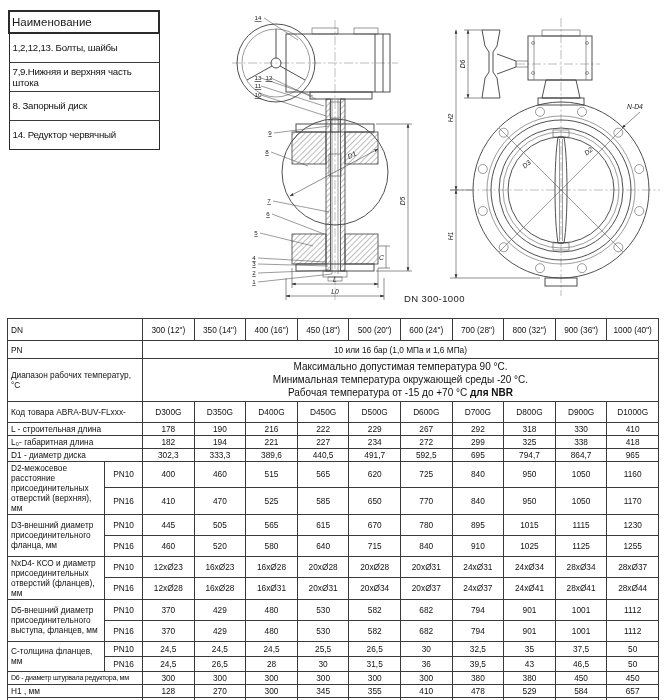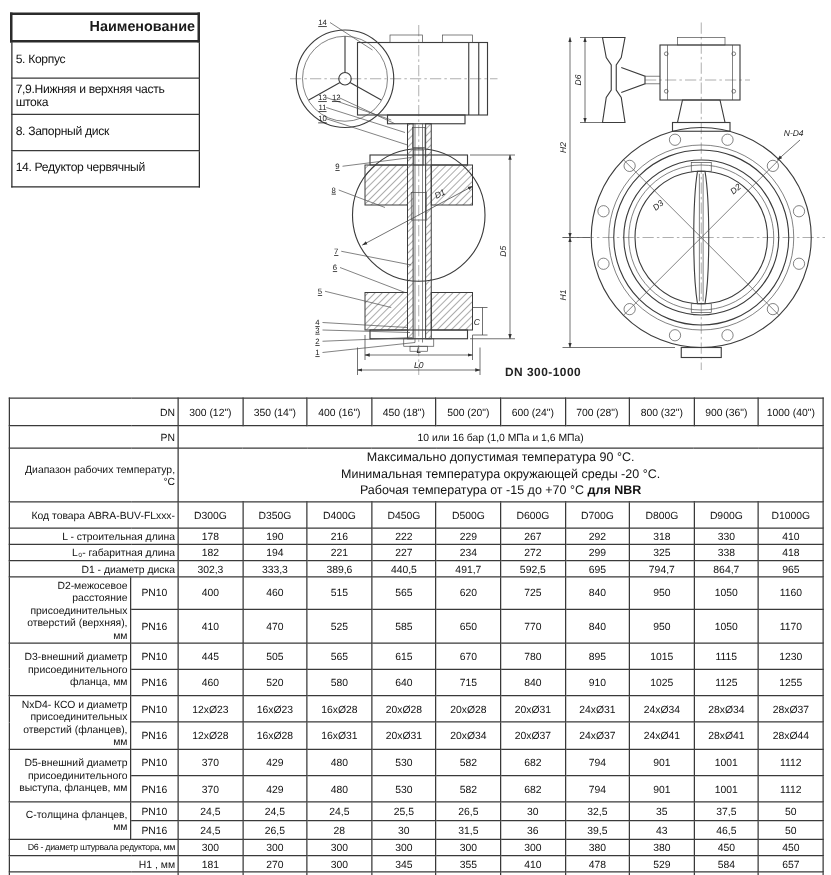--- a/index.html
+++ b/index.html
@@ -2,41 +2,41 @@
 <html><head>
 <meta charset="utf-8">
 <style>
   *{margin:0;padding:0;box-sizing:border-box}
   html,body{background:#fff}
   body{width:665px;height:700px;font-family:"Liberation Sans",sans-serif;color:#1a1a1a;position:relative;overflow:hidden}
   .page{position:absolute;left:0;top:0;width:665px;height:700px;background:#fff}
 
   
   .parts{position:absolute;left:8px;top:10px;width:152px;border-collapse:collapse;background:#fff}
-  .parts th{border:2px solid #2b2b2b;font-size:11.5px;font-weight:bold;padding:4px 2px;text-align:right}
+  .parts th{border:2px solid #2b2b2b;font-size:11.5px;font-weight:normal;padding:4px 2px;text-align:left}
   .parts td{border:1px solid #3a3a3a;border-left:1.5px solid #2b2b2b;border-right:1.5px solid #2b2b2b;
             font-size:9.7px;height:29px;padding:2px 3px;vertical-align:middle;letter-spacing:-0.25px;color:#111}
   .parts tr:last-child td{border-bottom:1.5px solid #2b2b2b}
 
   
   svg.draw{position:absolute;background:transparent}
   svg text{font-family:"Liberation Sans",sans-serif;fill:#1a1a1a;font-size:7px}
   text.co{font-size:6.2px;text-decoration:underline}
   text.dl{font-size:6.8px;font-style:italic}
   .ln{stroke:#3c3c3c;stroke-width:0.9;fill:none}
   .lt{stroke:#4a4a4a;stroke-width:0.55;fill:none}
   .cl{stroke:#8a8a8a;stroke-width:0.55;fill:none;stroke-dasharray:9 2.5 2 2.5}
   .dim{stroke:#444;stroke-width:0.6;fill:none}
   .ht{fill:url(#hat);stroke:#3c3c3c;stroke-width:0.8}
-  .caption{position:absolute;left:404px;top:293px;font-size:9.5px;font-weight:bold;letter-spacing:0.4px;color:#222}
+  .caption{position:absolute;left:404px;top:293px;font-size:9.5px;font-weight:normal;letter-spacing:0.4px;color:#222}
 
   
   .spec{position:absolute;left:7px;top:318px;width:651px;border-collapse:collapse;table-layout:fixed;border:1.5px solid #222;background:#fff}
   .spec td{border:1px solid #3a3a3a;font-size:8.3px;text-align:center;vertical-align:middle;padding:1px 2px;overflow:hidden;color:#111}
-  .spec td.lbl{text-align:right;padding-left:3px}
+  .spec td.lbl{text-align:left;padding-left:3px}
   .spec td.sm{font-size:7.1px;letter-spacing:-0.25px}
   .spec td.temp{font-size:10px;line-height:1.32}
   .spec tr.h-dn{height:22px}
   .spec tr.h-pn{height:18px}
   .spec tr.h-temp{height:34px}
   .spec tr.h-code{height:21px}
   .spec tr.h-s{height:13px}
   .spec tr.h-pn2{height:21px}
   .spec tr.h-c{height:15px}
   .spec tr.h-t{height:11px}
@@ -47,21 +47,21 @@
 <div class="page">
 
   <table class="parts">
     <thead>
       <tr>
         <th>Наименование</th>
       </tr>
     </thead>
     <tbody id="parts-body">
         <tr>
-          <td>5. Корпус</td>
+          <td>1,2,12,13. Болты, шайбы</td>
         </tr>
         <tr>
           <td>7,9.Нижняя и верхняя часть штока</td>
         </tr>
         <tr>
           <td>8. Запорный диск</td>
         </tr>
         <tr>
           <td>14. Редуктор червячный</td>
         </tr>
@@ -501,21 +501,21 @@
           <td>300</td>
           <td>300</td>
           <td>300</td>
           <td>380</td>
           <td>380</td>
           <td>450</td>
           <td>450</td>
         </tr>
         <tr class="h-t">
           <td class="lbl" colspan="2">H1 , мм</td>
-          <td>181</td>
+          <td>128</td>
           <td>270</td>
           <td>300</td>
           <td>345</td>
           <td>355</td>
           <td>410</td>
           <td>478</td>
           <td>529</td>
           <td>584</td>
           <td>657</td>
         </tr>

